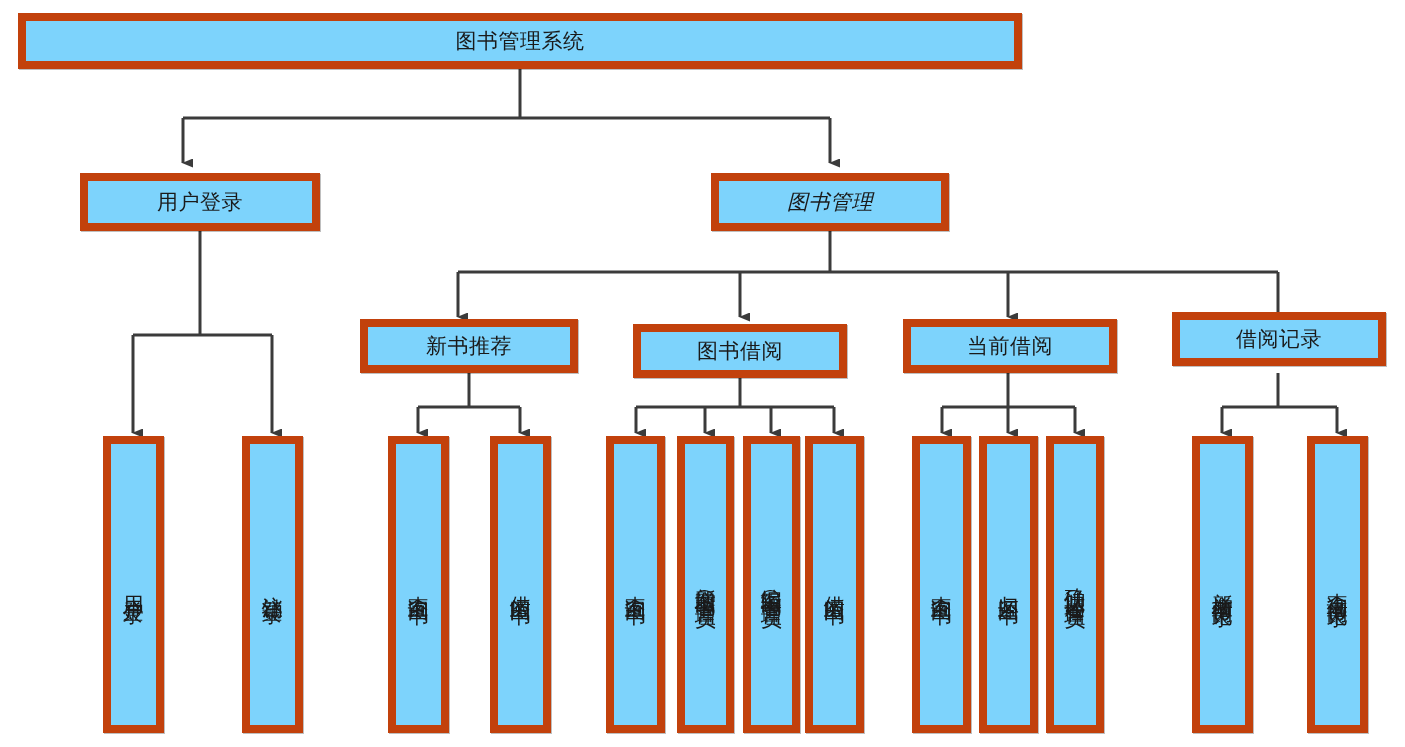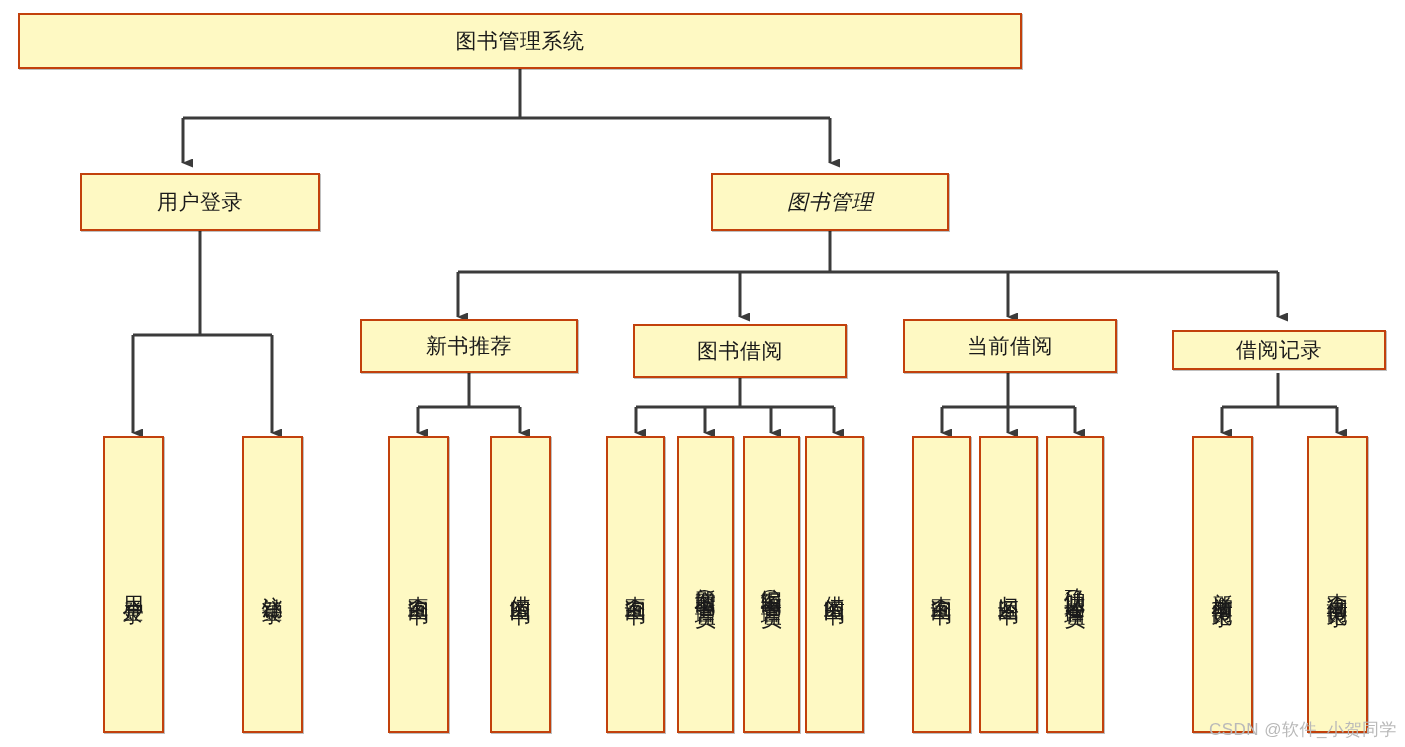--- a/index.html
+++ b/index.html
@@ -21,22 +21,22 @@
     position: absolute;
     left: 0;
     top: 0;
     width: 1405px;
     height: 747px;
     pointer-events: none;
   }
   .node {
     position: absolute;
     box-sizing: border-box;
-    border: 2px solid #c2410c;
-    background: #fef9c3;
+    border: 8px solid #c2410c;
+    background: #7dd3fc;
     display: flex;
     align-items: center;
     justify-content: center;
     color: #1a1a1a;
     box-shadow: 1px 1px 0 rgba(0,0,0,0.25);
   }
   .node .label {
     display: block;
     text-align: center;
     line-height: 1.18;
@@ -139,21 +139,21 @@
 
   <div class="node horiz" style="left:360px; top:319px; width:218px; height:54px;justify-content:center;">
     <span class="label">新书推荐</span>
   </div>
   <div class="node horiz" style="left:633px; top:324px; width:214px; height:54px;align-items:center;">
     <span class="label">图书借阅</span>
   </div>
   <div class="node horiz" style="left:903px; top:319px; width:214px; height:54px;justify-content:center;">
     <span class="label">当前借阅</span>
   </div>
-  <div class="node horiz" style="left:1172px; top:330px; width:214px; height:40px;">
+  <div class="node horiz" style="left:1172px; top:312px; width:214px; height:54px;">
     <span class="label">借阅记录</span>
   </div>
 
   <div class="node vert" style="left:103px; top:436px; width:61px; height:297px;">
     <span class="label">用户登录</span>
   </div>
   <div class="node vert" style="left:242px; top:436px; width:61px; height:297px;">
     <span class="label">注销登录</span>
   </div>
 
@@ -187,15 +187,14 @@
     <span class="label">确认归还（管理员）</span>
   </div>
 
   <div class="node vert" style="left:1192px; top:436px; width:61px; height:297px;">
     <span class="label">新增借阅记录</span>
   </div>
   <div class="node vert" style="left:1307px; top:436px; width:61px; height:297px;">
     <span class="label">查询借阅记录</span>
   </div>
 
-  <div class="watermark">CSDN @软件_小贺同学</div>
 
 </div>
 
 </body></html>

